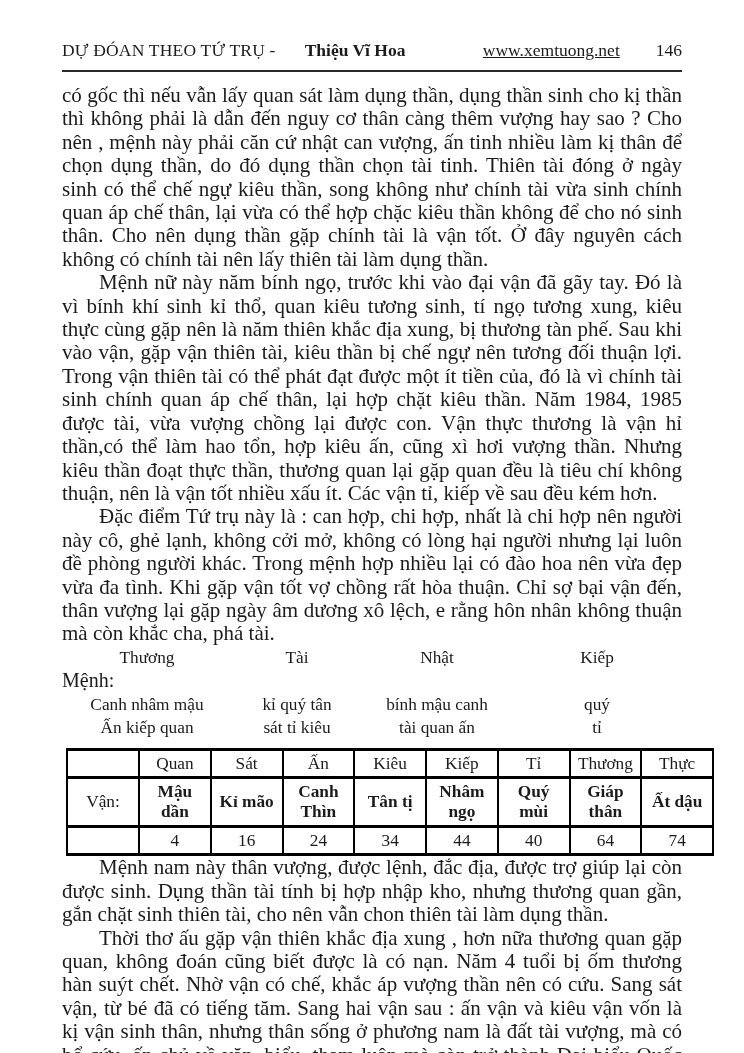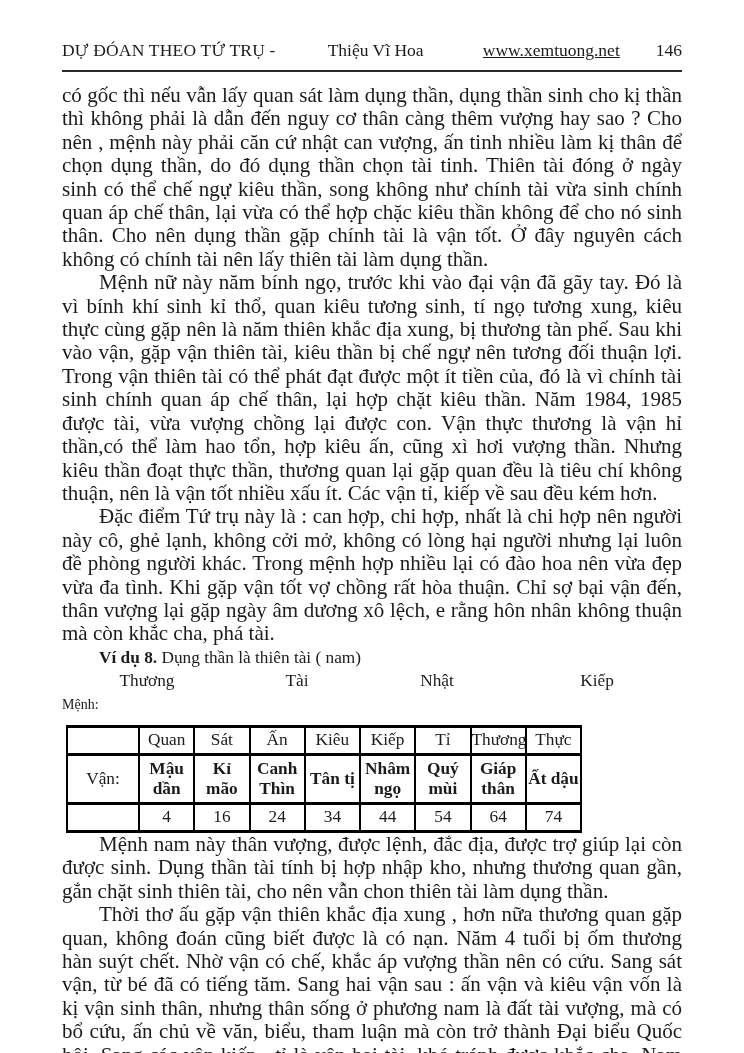--- a/index.html
+++ b/index.html
@@ -7,21 +7,21 @@
     width:744px;height:1053px;
     background:#ffffff;
     font-family:"Liberation Serif", serif;
     color:#1b1b1b;
     overflow:hidden;
   }
   .page{padding:40px 62px 0 62px;box-sizing:border-box;}
   
   .hdr{display:flex;align-items:baseline;font-size:17.5px;white-space:nowrap;text-align:right;}
   .hdr-title{letter-spacing:.2px;}
-  .hdr-author{margin-left:52px;}
+  .hdr-author{margin-left:29px;font-weight:bold;}
   .hdr-site{margin-left:auto;text-decoration:underline;}
   .hdr-page{margin-left:36px;}
   .hdr-rule{border:none;border-top:2px solid #2a2a2a;margin:9px 0 0 0;}
   
   p.bodytxt{
     margin:0;
     font-size:21px;
     line-height:23.4px;
     text-align:justify;
   }
@@ -29,27 +29,27 @@
   .indent{text-indent:37px;}
   .ex-line{font-size:17.3px;line-height:23.4px;text-indent:37px;margin:0;}
   .ex-line b{font-weight:bold;}
   
   .grid4{
     display:grid;
     grid-template-columns:170px 130px 150px 170px;
     font-size:17.3px;line-height:23.4px;
   }
   .grid4 span{text-align:center;}
-  .menh-label{font-size:14px;line-height:23.4px;}
+  .menh-label{font-size:20px;line-height:23.4px;}
   .bold{font-weight:bold;}
   
   table.van{
     border-collapse:collapse;
     table-layout:fixed;
-    width:516px;
+    width:648px;
     margin:9px 0 0 4px;
     font-size:17.3px;
   }
   table.van td{
     border-style:solid;border-color:#000;
     border-width:3px 2px;
     text-align:center;
     padding:1px 0;
     overflow:hidden;
   }
@@ -68,33 +68,44 @@
     <span class="hdr-author">Thiệu Vĩ  Hoa</span>
     <span class="hdr-site">www.xemtuong.net</span>
     <span class="hdr-page">146</span>
   </div>
   <hr class="hdr-rule">
 
   <p class="bodytxt first">có gốc thì nếu vẫn lấy quan sát làm dụng thần, dụng thần sinh cho kị thần thì không phải là dẫn đến nguy cơ thân càng thêm vượng hay sao ?  Cho nên , mệnh này phải căn cứ nhật can vượng, ấn tinh nhiều làm kị thân để chọn dụng thần, do đó dụng thần chọn tài tinh. Thiên tài đóng ở ngày sinh có thể chế ngự kiêu thần, song không như chính tài vừa sinh chính quan áp chế thân, lại vừa có thể hợp chặc kiêu thần không để cho nó sinh  thân. Cho nên dụng thần gặp chính tài là  vận tốt. Ở đây nguyên cách không có chính tài nên lấy thiên tài làm dụng thần.</p>
   <p class="bodytxt indent">Mệnh nữ này năm bính ngọ, trước khi vào đại vận  đã gãy tay. Đó là vì bính khí sinh kỉ thổ, quan kiêu tương sinh, tí ngọ tương xung, kiêu thực cùng gặp nên là năm thiên khắc địa xung, bị thương tàn phế. Sau khi vào vận, gặp vận thiên tài, kiêu thần bị chế ngự nên tương đối thuận lợi. Trong vận thiên tài có thể phát đạt được một ít tiền của, đó là vì chính tài sinh chính quan áp chế thân, lại hợp chặt kiêu thần. Năm 1984, 1985 được tài, vừa vượng chồng lại được con. Vận thực thương là vận hỉ thần,có thể làm hao tổn, hợp kiêu ấn, cũng xì hơi vượng thần. Nhưng kiêu thần đoạt thực thần, thương quan lại gặp quan đều là tiêu chí không thuận, nên  là vận tốt nhiều xấu ít. Các vận tỉ, kiếp về sau đều kém hơn.</p>
   <p class="bodytxt indent">Đặc điểm Tứ trụ này là : can hợp, chi hợp, nhất là chi hợp nên người này cô, ghẻ lạnh, không cởi mở, không có lòng hại người nhưng lại luôn đề phòng người khác. Trong mệnh hợp nhiều lại có đào hoa nên vừa đẹp vừa đa tình. Khi gặp vận tốt vợ chồng rất hòa thuận. Chỉ sợ bại vận đến, thân vượng lại gặp ngày âm dương xô lệch, e rằng hôn nhân không thuận mà còn khắc cha, phá tài.</p>
 
-  <p class="ex-line"><b>Ví dụ 8.</b><span> Dụng thần là thiên tài ( nam)</span></p>
 
   <div class="grid4">
     <span>Thương</span>
     <span>Tài</span>
     <span>Nhật</span>
     <span>Kiếp</span>
   </div>
 
   <div class="menh-label">Mệnh:</div>
 
 
+  <div class="grid4">
+    <span>Canh nhâm mậu</span>
+    <span>kỉ quý tân</span>
+    <span>bính mậu canh</span>
+    <span>quý</span>
+  </div>
 
+  <div class="grid4">
+    <span>Ấn  kiếp  quan</span>
+    <span>sát  tỉ  kiêu</span>
+    <span>tài quan  ấn</span>
+    <span>tỉ</span>
+  </div>
 
   <table class="van">
     <colgroup>
       <col style="width:72px">
       <col>
         <col>
         <col>
         <col>
         <col>
         <col>
@@ -129,21 +140,21 @@
 thân</td>
         <td>Ất dậu</td>
       </tr>
       <tr class="age-row">
         <td></td>
         <td>4</td>
         <td>16</td>
         <td>24</td>
         <td>34</td>
         <td>44</td>
-        <td>54</td>
+        <td>40</td>
         <td>64</td>
         <td>74</td>
       </tr>
     </tbody>
   </table>
 
   <p class="bodytxt indent after-table">Mệnh nam này thân vượng, được lệnh, đắc địa, được trợ giúp lại còn được sinh. Dụng thần tài tính bị hợp nhập kho, nhưng thương quan gần, gắn chặt sinh thiên tài, cho nên vẫn chon thiên tài làm dụng thần.</p>
   <p class="bodytxt indent">Thời thơ ấu gặp vận  thiên khắc địa xung , hơn nữa thương quan gặp quan, không đoán cũng biết được là có nạn. Năm 4 tuổi bị ốm thương hàn suýt chết. Nhờ vận có chế, khắc áp vượng thần nên có cứu. Sang sát vận, từ bé đã có tiếng tăm. Sang hai vận sau : ấn vận và kiêu vận vốn là kị vận sinh thân, nhưng thân sống ở phương nam là đất tài vượng, mà có bổ cứu, ấn chủ về văn, biểu, tham luận mà còn trở thành Đại biểu Quốc hội. Sang các vận kiếp , tỉ là vận bại tài, khó tránh được khắc cha. Nam 1992 là năm kiếp tài, cha ốm mất.</p>
 
 </div>

